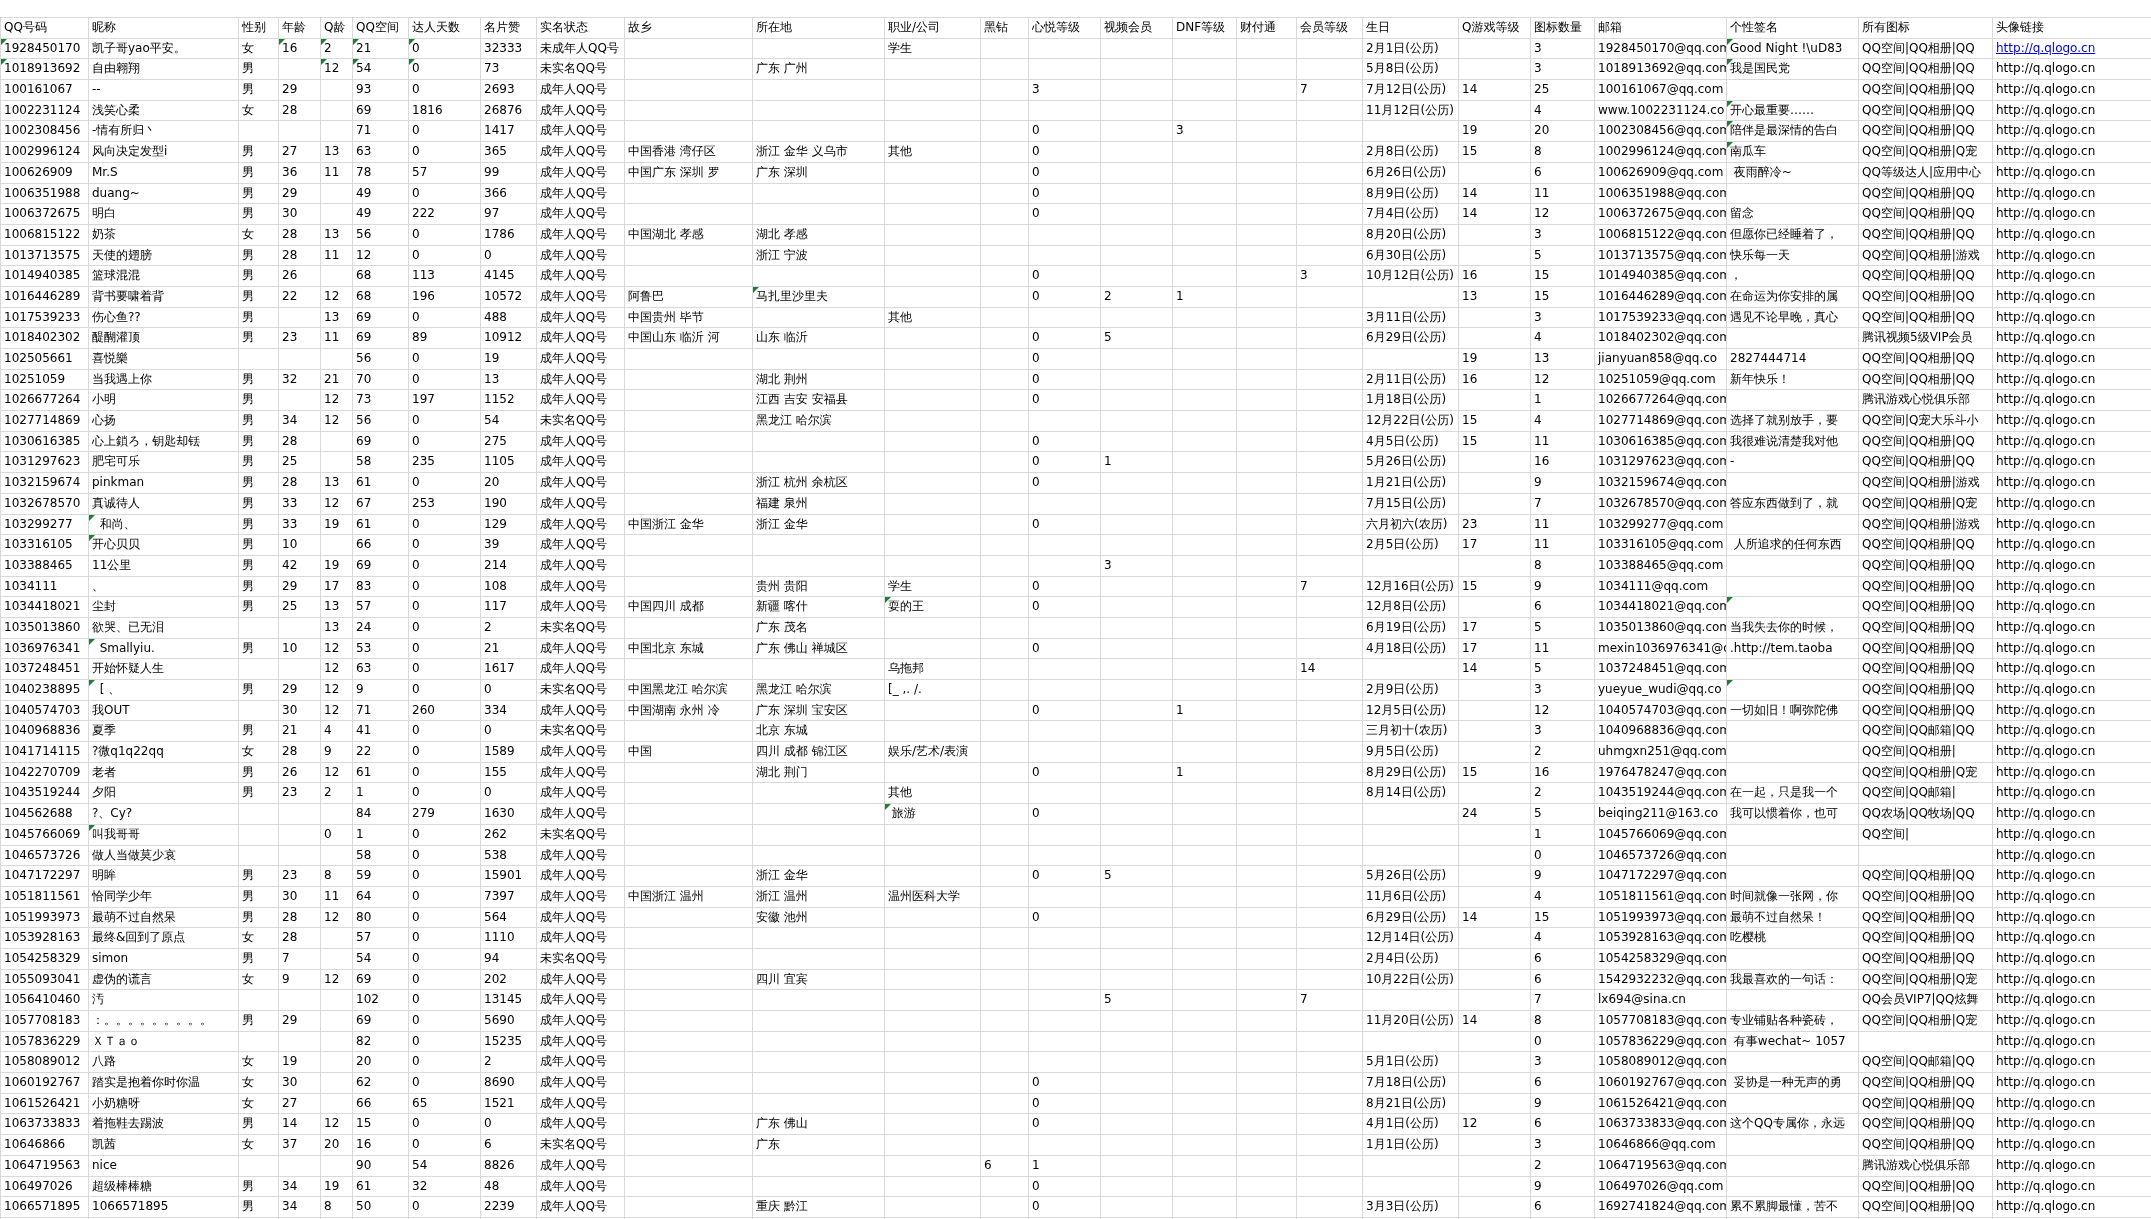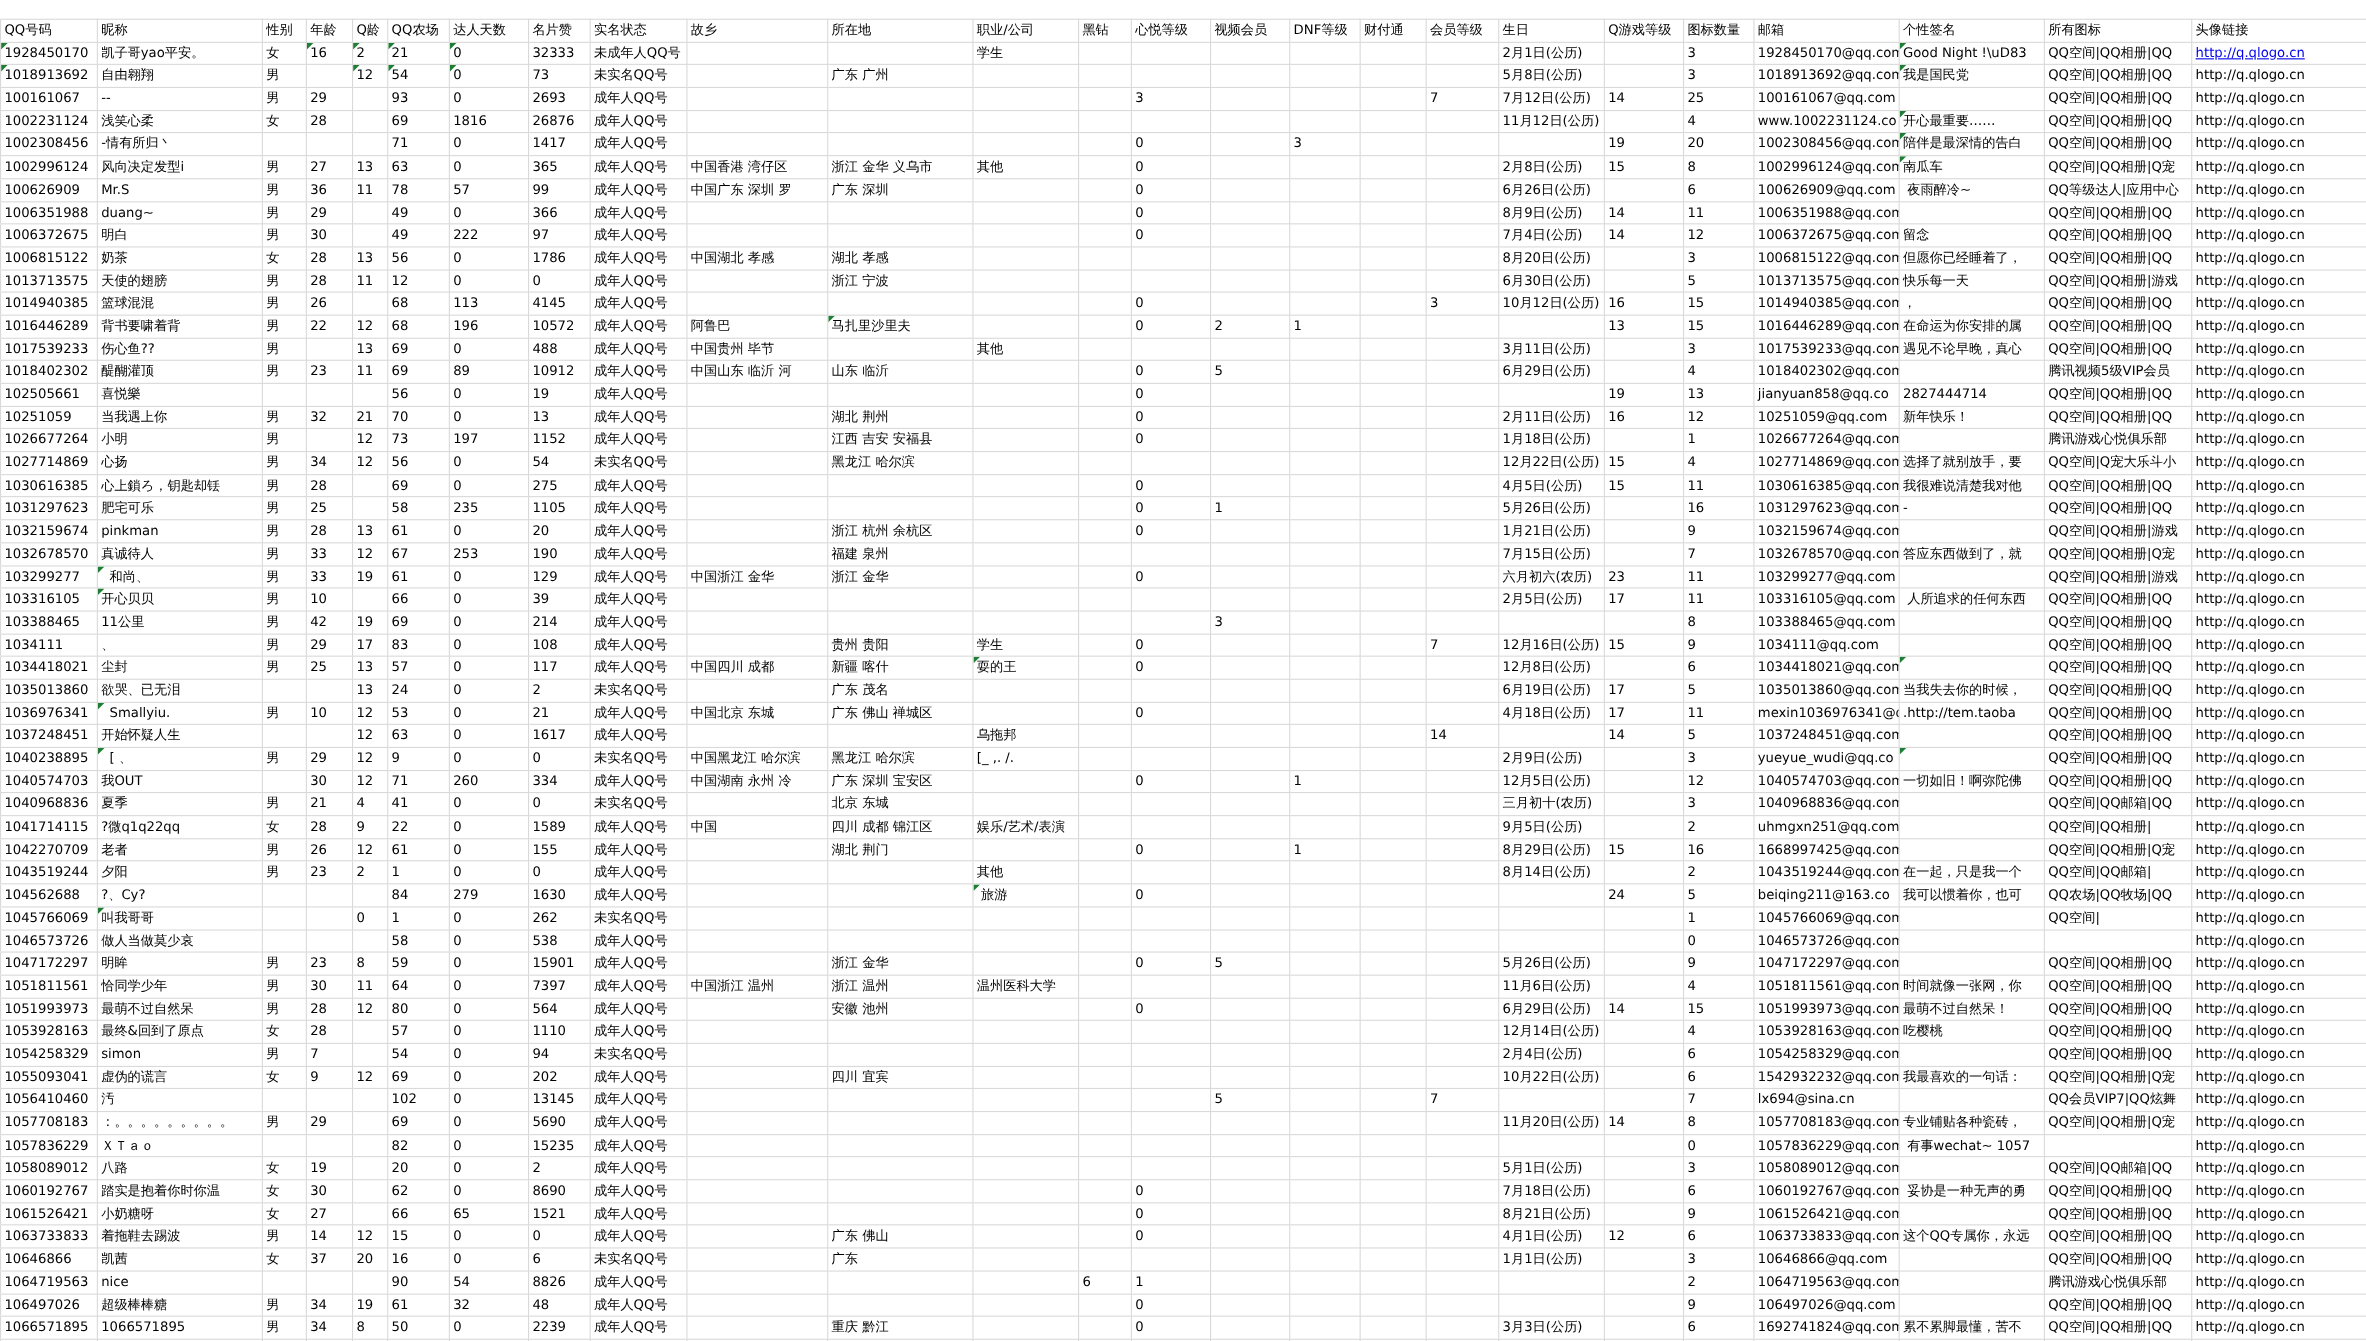--- a/index.html
+++ b/index.html
@@ -50,21 +50,21 @@
         <col style="width: 134px;">
         <col style="width: 159px;">
       </colgroup>
     <thead>
         <tr>
           <th>QQ号码</th>
           <th>昵称</th>
           <th>性别</th>
           <th>年龄</th>
           <th>Q龄</th>
-          <th>QQ农场</th>
+          <th>QQ空间</th>
           <th>达人天数</th>
           <th>名片赞</th>
           <th>实名状态</th>
           <th>故乡</th>
           <th>所在地</th>
           <th>职业/公司</th>
           <th>黑钻</th>
           <th>心悦等级</th>
           <th>视频会员</th>
           <th>DNF等级</th>
@@ -1040,21 +1040,21 @@
           <td></td>
           <td></td>
           <td>0</td>
           <td></td>
           <td>1</td>
           <td></td>
           <td></td>
           <td>8月29日(公历)</td>
           <td>15</td>
           <td>16</td>
-          <td>1668997425@qq.com</td>
+          <td>1976478247@qq.com</td>
           <td></td>
           <td>QQ空间|QQ相册|Q宠</td>
           <td>http://q.qlogo.cn</td>
         </tr>
         <tr>
           <td>1043519244</td>
           <td>夕阳</td>
           <td>男</td>
           <td>23</td>
           <td>2</td>

